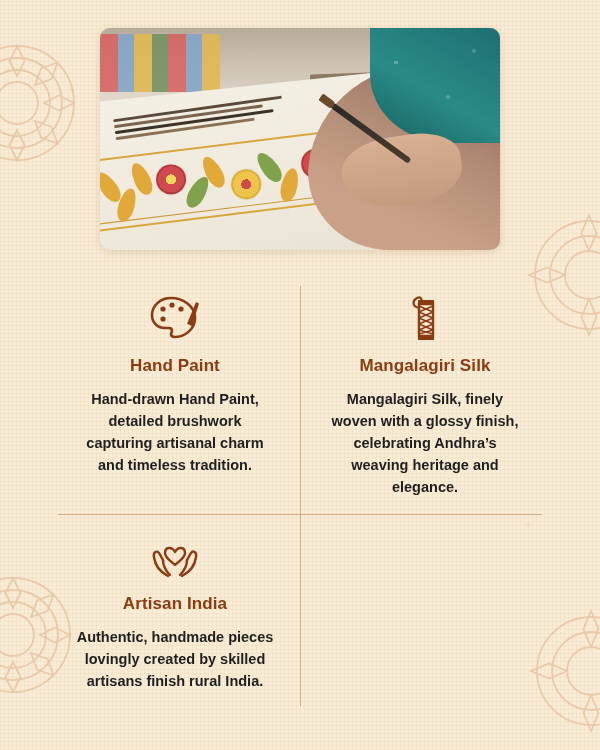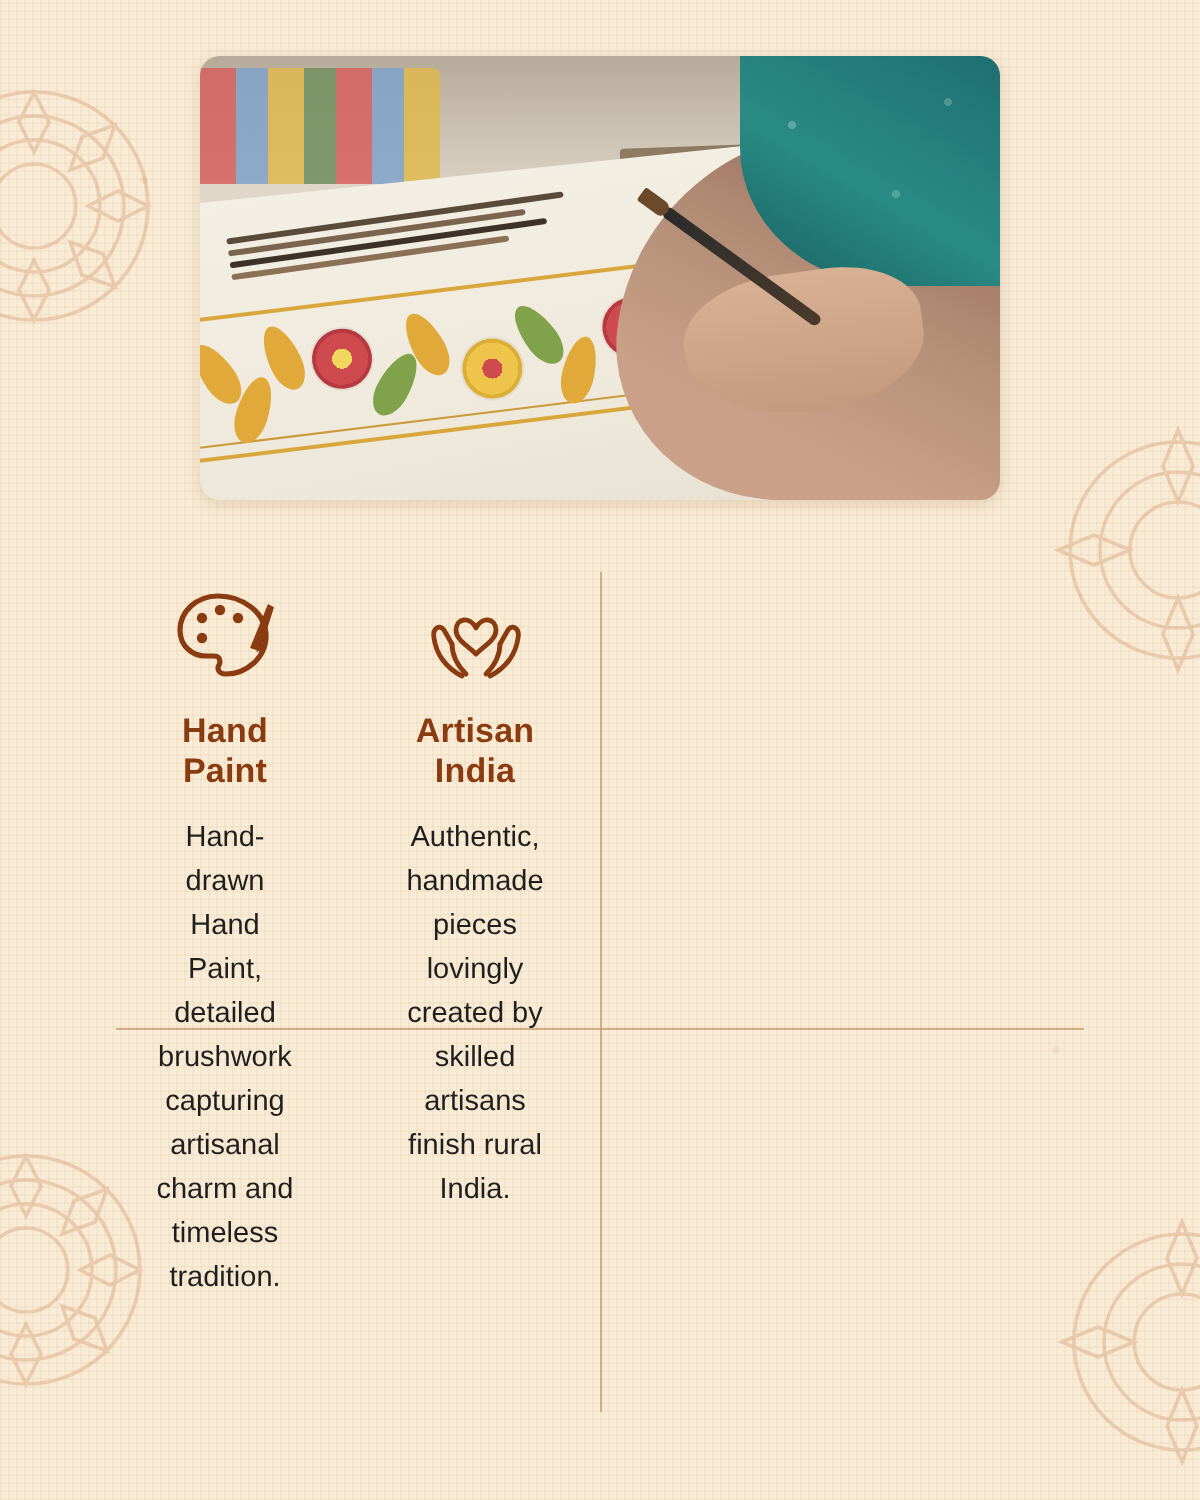--- a/index.html
+++ b/index.html
@@ -154,21 +154,21 @@
   }
 
   
   .grid {
     position: absolute;
     left: 58px;
     top: 282px;
     width: 484px;
     height: 430px;
     display: grid;
-    grid-template-columns: 1fr 1fr 1fr 1fr;
+    grid-template-columns: 1fr 1fr;
     grid-template-rows: 1fr 1fr;
     gap: 16px;
   }
   .vline {
     position: absolute;
     left: 300px;
     top: 286px;
     width: 1px;
     height: 420px;
     background: #c39a6b;
@@ -198,20 +198,21 @@
     font-weight: bold;
     color: #8a3b10;
     letter-spacing: .1px;
   }
   .cell p {
     margin: 0;
     font-size: 14.5px;
     line-height: 1.52;
     color: #1f1f1f;
     max-width: 230px;
+    font-weight: bold;
   }
 </style>
 </head>
 <body>
 
 <div class="page">
   <div class="texture"></div>
 
   <svg class="mandala tl" width="150" height="150" viewBox="0 0 100 100">
     <g fill="none" stroke="#d9a57c" stroke-width="1.2">
@@ -330,20 +331,33 @@
           <circle cx="32" cy="15" r="2.6" fill="#8a3b10"></circle>
           <circle cx="14" cy="25" r="2.6" fill="#8a3b10"></circle>
           <path d="M38 30 l9-22 3 1.6 -7 22z" fill="#8a3b10"></path>
           <path d="M41 32 l4 -1 -1 -4z" fill="#8a3b10"></path>
         </svg>
       </div>
       <h3>Hand Paint</h3>
       <p>Hand-drawn Hand Paint, detailed brushwork capturing artisanal charm and timeless tradition.</p>
     </div>
 
+    <div class="cell">
+      <div class="icon">
+        <svg width="44" height="52" viewBox="0 0 44 52">
+          <path d="M15 8 h16 v4 h-16z M15 44 h16 v4 h-16z" fill="#8a3b10"></path>
+          <path d="M16 12 h14 v32 h-14z" fill="none" stroke="#8a3b10" stroke-width="2.4"></path>
+          <path d="M16 14 L30 20 M16 20 L30 26 M16 26 L30 32 M16 32 L30 38 M16 38 L30 42
+                   M30 14 L16 20 M30 20 L16 26 M30 26 L16 32 M30 32 L16 38 M30 38 L16 42" stroke="#8a3b10" stroke-width="1.5" fill="none"></path>
+          <path d="M16 16 C8 14 10 8 14 6 C18 4 20 8 17 10" fill="none" stroke="#8a3b10" stroke-width="2.2" stroke-linecap="round"></path>
+        </svg>
+      </div>
+      <h3>Mangalagiri Silk</h3>
+      <p>Mangalagiri Silk, finely woven with a glossy finish, celebrating Andhra’s weaving heritage and elegance.</p>
+    </div>
 
 
     <div class="cell">
       <div class="icon">
         <svg width="54" height="48" viewBox="0 0 54 48">
           <path d="M27 20 C24 14 17 15 17 21 C17 26 23 29 27 33 C31 29 37 26 37 21 C37 15 30 14 27 20z" fill="none" stroke="#8a3b10" stroke-width="2.4" stroke-linejoin="round"></path>
           <path d="M20 44 C12 40 7 33 6 25 C5 20 9 18 11 21 L15 28" fill="none" stroke="#8a3b10" stroke-width="2.4" stroke-linecap="round"></path>
           <path d="M34 44 C42 40 47 33 48 25 C49 20 45 18 43 21 L39 28" fill="none" stroke="#8a3b10" stroke-width="2.4" stroke-linecap="round"></path>
           <path d="M15 28 C15 34 18 39 22 43 M39 28 C39 34 36 39 32 43" fill="none" stroke="#8a3b10" stroke-width="2.4" stroke-linecap="round"></path>
         </svg>

